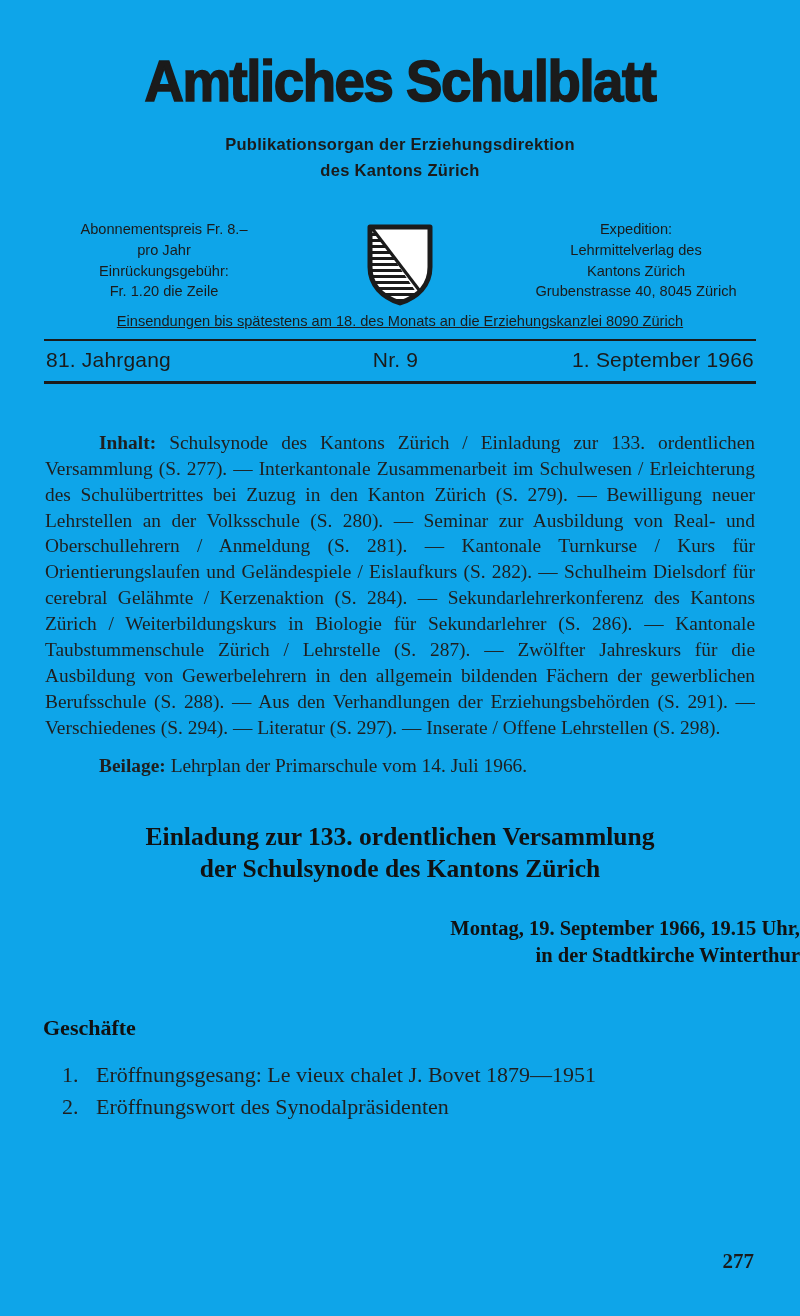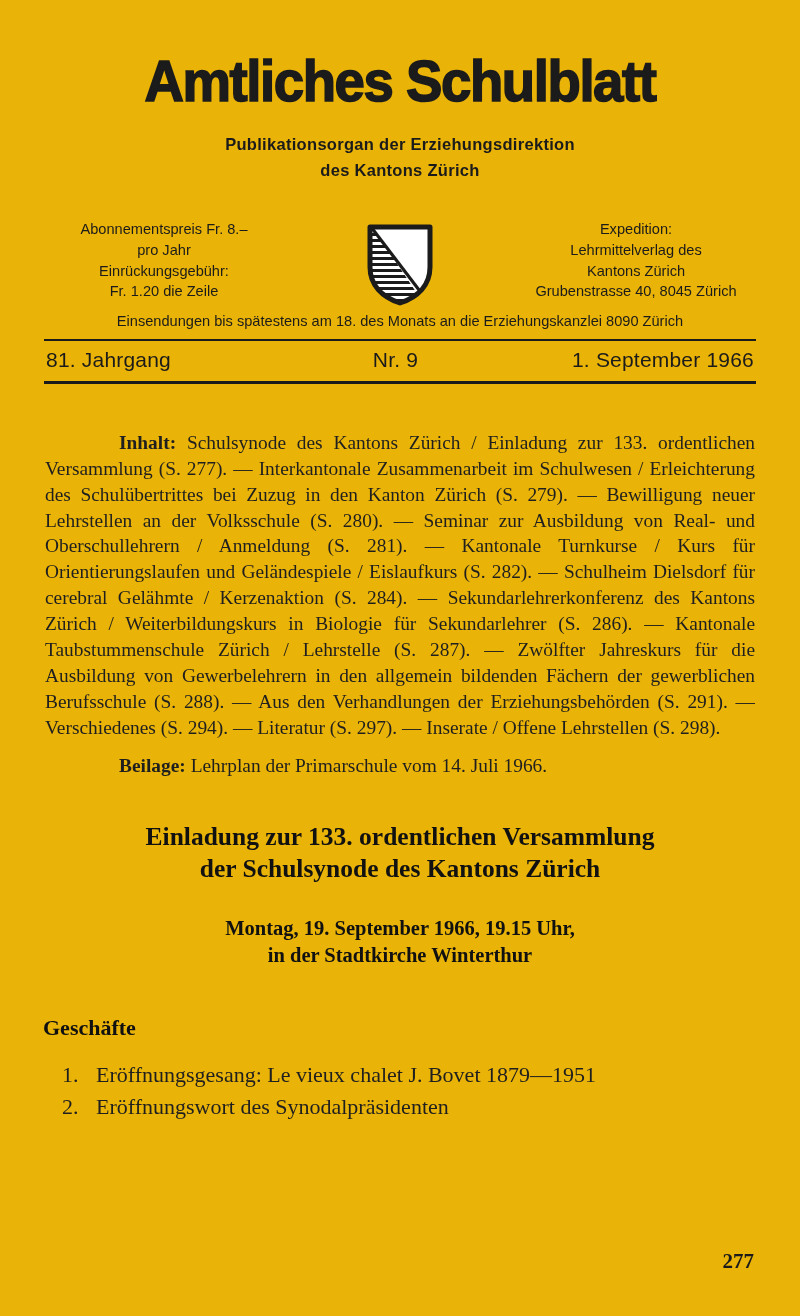--- a/index.html
+++ b/index.html
@@ -4,21 +4,21 @@
 <style>
   html, body {
     margin: 0;
     padding: 0;
     background: #ffffff;
   }
   .page {
     position: relative;
     width: 800px;
     height: 1316px;
-    background: #eab308;
+    background: #0ea5e9;
     overflow: hidden;
     font-family: "Liberation Serif", "DejaVu Serif", serif;
     color: #1a1a1a;
   }
 
   
   .masthead-title {
     text-align: center;
     font-family: "Liberation Sans", "DejaVu Sans", sans-serif;
     font-weight: bold;
@@ -69,20 +69,21 @@
     padding-top: 2px;
   }
 
   .notice-line {
     text-align: center;
     font-family: "Liberation Sans", "DejaVu Sans", sans-serif;
     font-size: 14.6px;
     color: #1b1b1b;
     margin-top: 6px;
     white-space: nowrap;
+    text-decoration: underline;
   }
 
   
   .rule-thin {
     height: 1.5px;
     background: #1b1b1b;
     margin: 10px 44px 0 44px;
   }
   .rule-thick {
     height: 3.2px;
@@ -106,21 +107,21 @@
   
   .contents {
     margin: 46px 45px 0 45px;
     font-size: 19.4px;
     line-height: 1.335;
     text-align: justify;
     text-justify: inter-word;
     color: #1f1f1f;
   }
   .contents .lead-indent { display: inline-block; width: 54px; }
-  .contents b, .beilage b { font-weight: bold; margin-left: 20px; }
+  .contents b, .beilage b { font-weight: bold; }
 
   .beilage {
     margin: 12px 45px 0 45px;
     font-size: 19.4px;
     line-height: 1.335;
     color: #1f1f1f;
     text-indent: 54px;
   }
 
   
@@ -142,21 +143,21 @@
   }
   .h-invite div { white-space: nowrap; }
   .h-when {
     text-align: center;
     font-weight: bold;
     font-size: 20.5px;
     line-height: 1.32;
     margin-top: 30px;
     color: #111;
   }
-  .h-when div { white-space: nowrap; }
+  .h-when div { white-space: nowrap; text-align: right; }
 
   
   .agenda-title {
     margin: 46px 0 0 43px;
     font-weight: bold;
     font-size: 22px;
     color: #111;
   }
   .agenda-list {
     margin: 18px 0 0 0;

